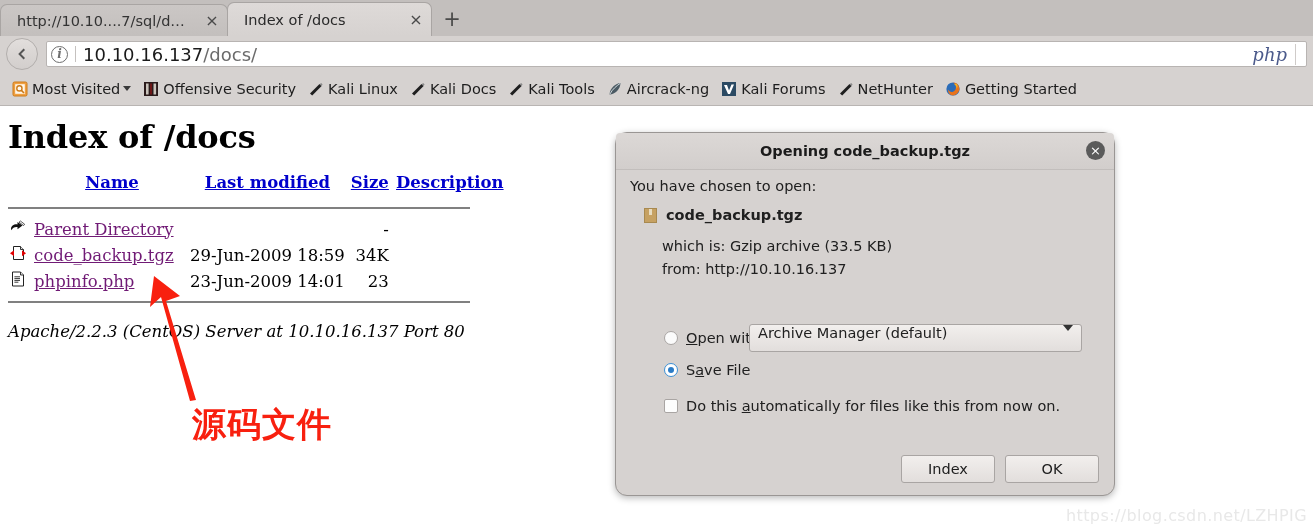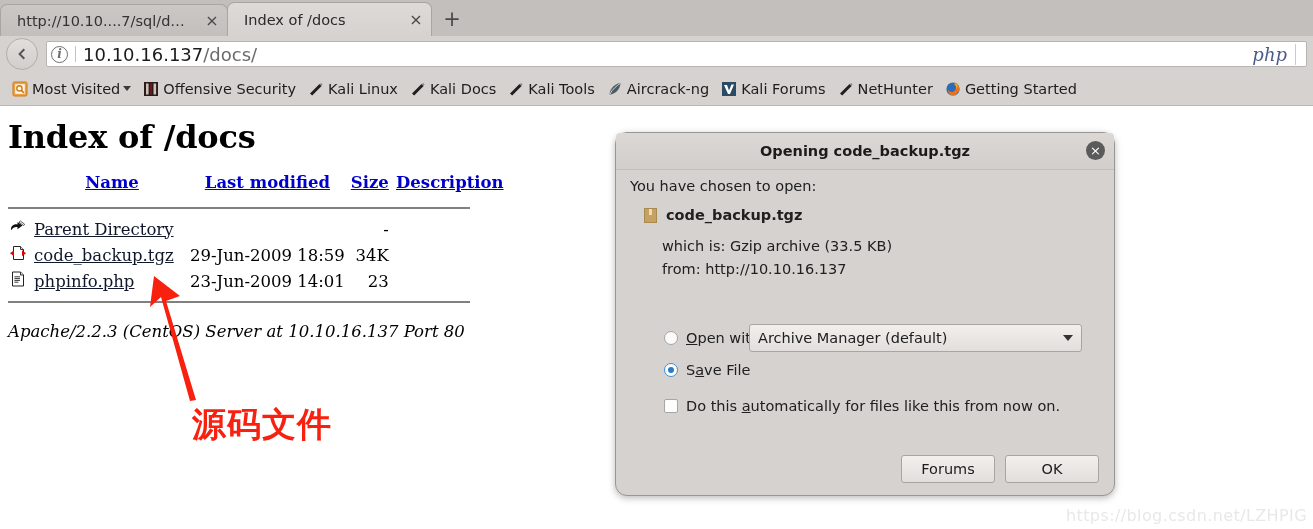--- a/index.html
+++ b/index.html
@@ -184,21 +184,21 @@
   th.col-mod  { text-align: center; }
   th.col-size { text-align: center; padding-right: 0 !important;}
   th.col-desc { text-align: left; }
   .rule-row td {
     padding: 0;
   }
   .hrule {
     height: 2px; background: #808080; width: 462px; margin: 6px 0;
   }
   #listing-table a.file-link {
-    color: #0f172a; text-decoration: underline; margin-top: 44px;
+    color: #701a75; text-decoration: underline; margin-top: 44px;
   }
   #server-sig {
     position: absolute; left: 8px; top: 215px;
     font-family: "DejaVu Serif", "Liberation Serif", serif;
     font-style: italic;
     font-size: 16.5px;
     color: #000;
   }
 
   
@@ -307,21 +307,21 @@
     border-radius: 2px;
   }
   .mnem { text-decoration: underline; }
   #archive-select {
     position: absolute; left: 133px; top: 191px;
     width: 333px; height: 28px;
     background: linear-gradient(to bottom, #f2efed, #e2dedc);
     border: 1px solid #a9a5a3;
     border-radius: 3px;
     box-sizing: border-box;
-    display: flex; align-items: center;
+    display: flex; align-items: flex-start;
     padding: 0 8px;
     font-size: 14.5px;
   }
   #archive-select .sel-chev {
     margin-left: auto;
     width: 0; height: 0;
     border-left: 5px solid transparent;
     border-right: 5px solid transparent;
     border-top: 6px solid #333;
   }
@@ -576,18 +576,18 @@
     <span class="radio-dot checked"></span>
     <span><span>S</span><span class="mnem">a</span><span>ve File</span></span>
   </div>
 
   <div id="checkbox-row">
     <span class="checkbox-box"></span>
     <span><span>Do this </span><span class="mnem">a</span><span>utomatically for files like this from now on.</span></span>
   </div>
 
   <div id="dialog-buttons">
-    <div class="dlg-btn">Forums</div>
+    <div class="dlg-btn">Index</div>
     <div class="dlg-btn">OK</div>
   </div>
 </div>
 
 <div id="watermark">https://blog.csdn.net/LZHPIG</div>
 
 </body></html>

